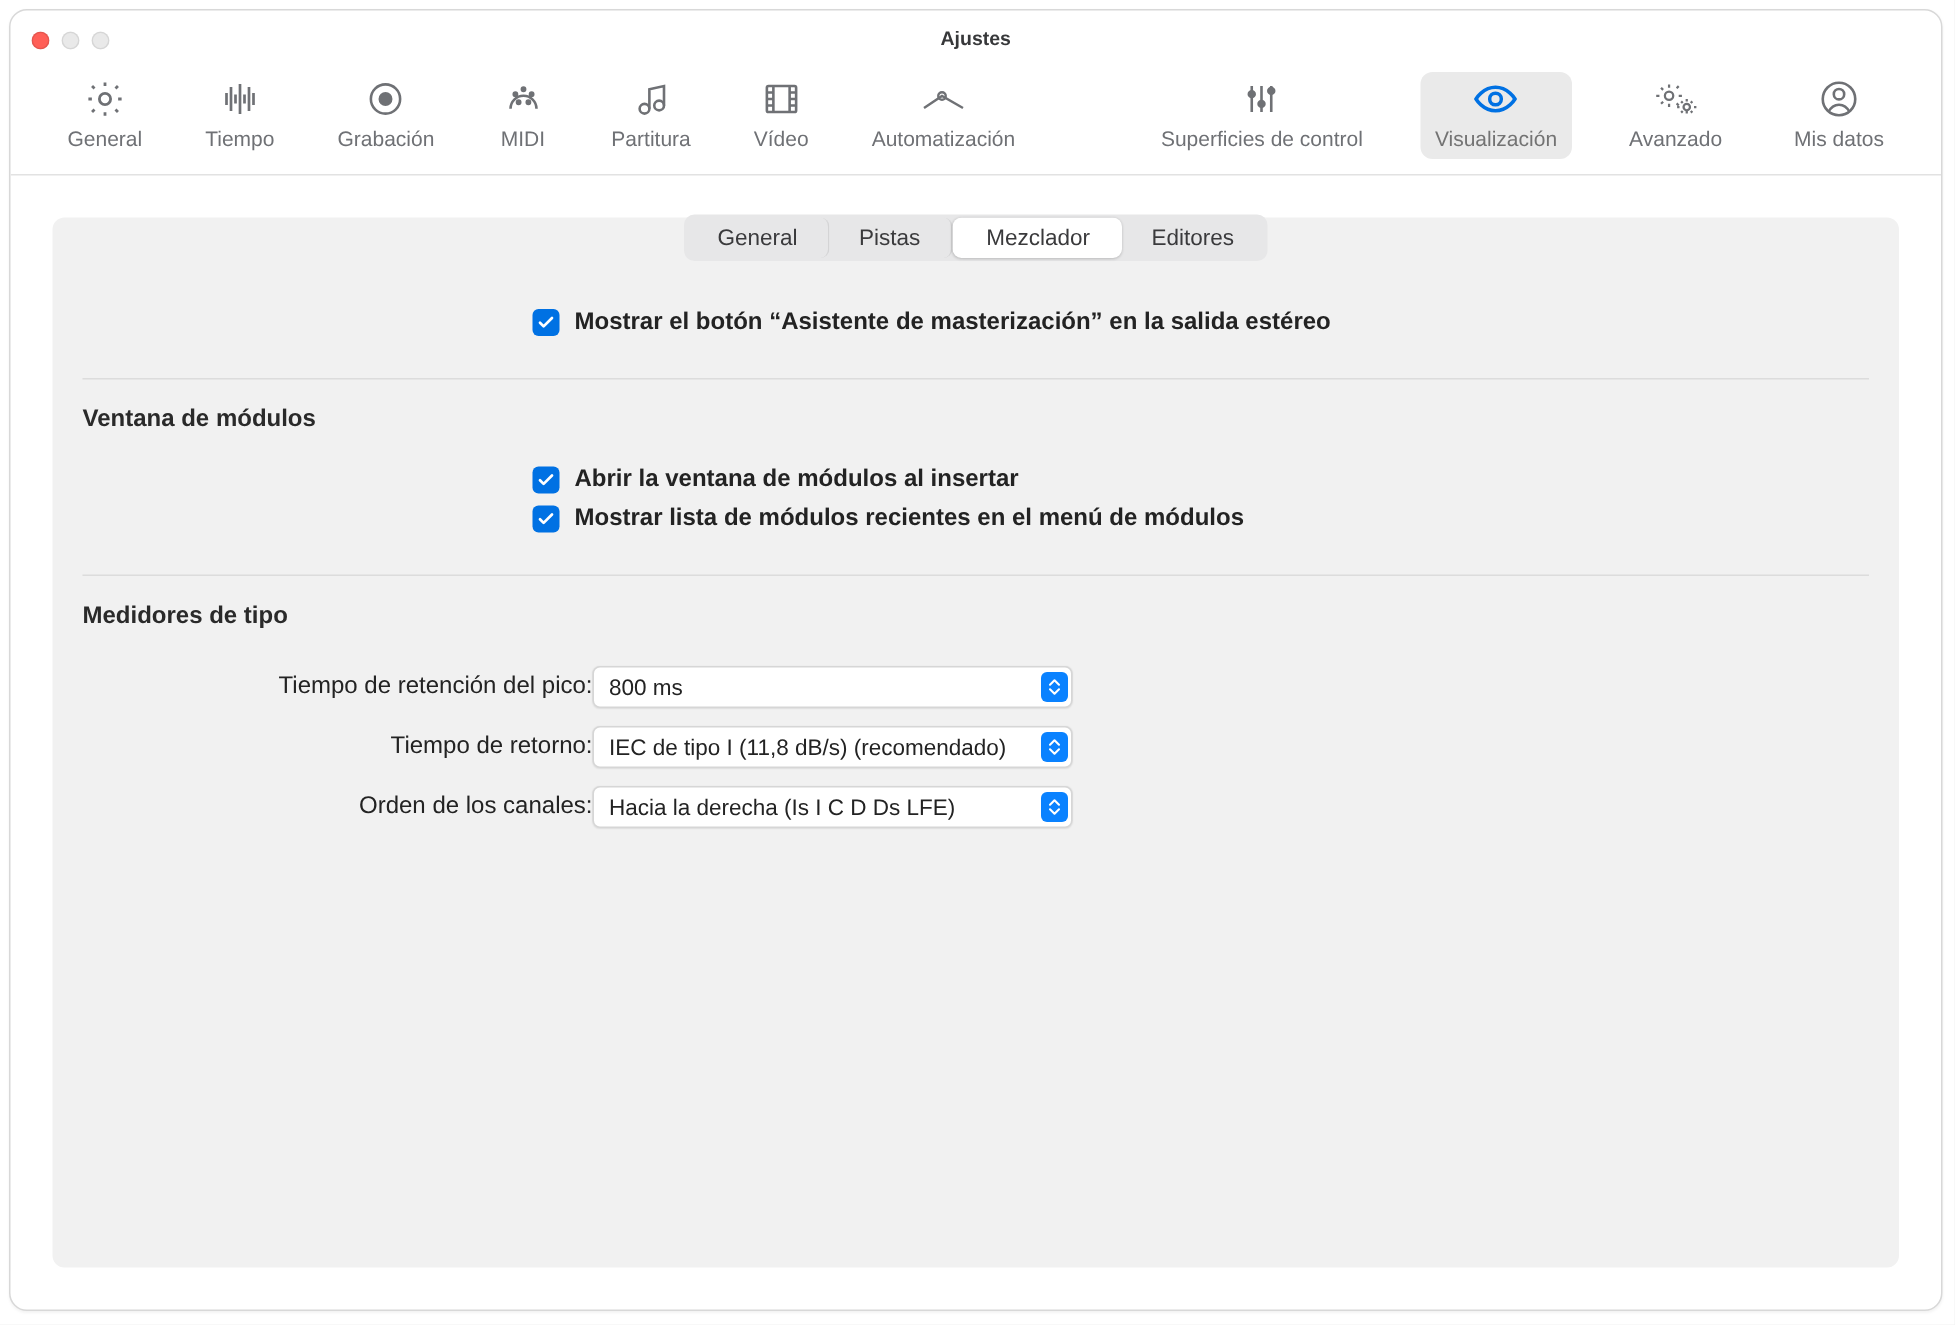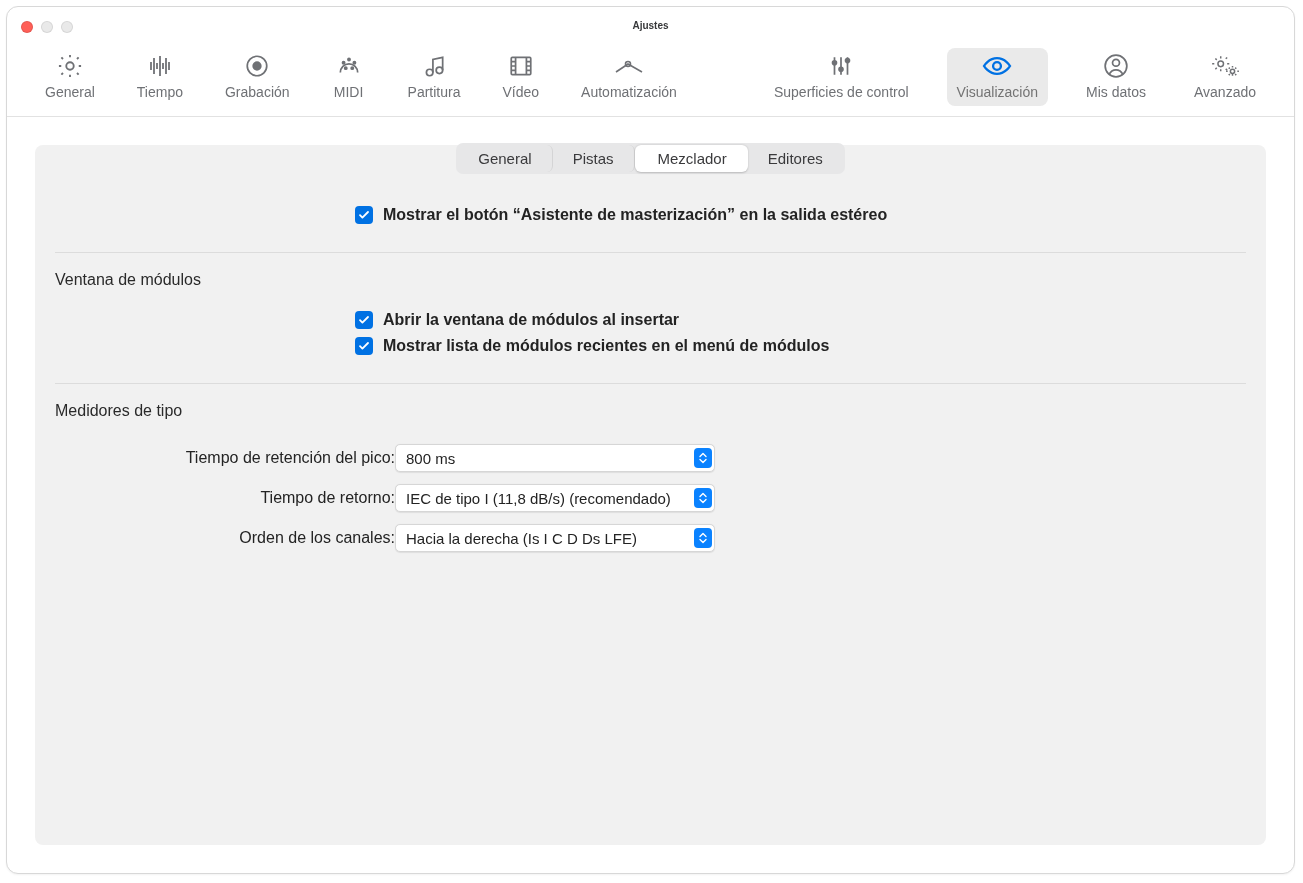--- a/index.html
+++ b/index.html
@@ -36,21 +36,21 @@
     top: 14px;
   }
   .traffic-lights .dot {
     width: 12px; height: 12px; border-radius: 50%;
   }
   .dot-close { background: #ff5f57; border: 0.5px solid rgba(0,0,0,0.1); }
   .dot-min { background: #e9e9e9; border: 0.5px solid rgba(0,0,0,0.08); }
   .dot-max { background: #e9e9e9; border: 0.5px solid rgba(0,0,0,0.08); }
   .window-title {
     margin: 0 auto;
-    font-size: 10px;
+    font-size: 13px;
     font-weight: 600;
     color: #37383a;
   }
   .toolbar {
     display: flex;
     align-items: flex-start;
     justify-content: space-between;
     padding: 4px 28px 10px 28px;
     border-bottom: 1px solid #e2e2e2;
   }
@@ -148,21 +148,21 @@
     flex-shrink: 0;
   }
   .chk svg { display: block; }
   .divider {
     height: 1px;
     background: #dcdcdc;
     margin: 6px 20px;
   }
   .section-title {
     font-size: 16px;
-    font-weight: 400;
+    font-weight: 700;
     color: #2a2a2a;
     padding: 12px 0 8px 20px;
   }
   .form-row {
     display: flex;
     align-items: center;
     gap: 0;
     padding: 6px 0;
   }
   .form-label {
@@ -309,39 +309,39 @@
           <svg width="32" height="26" viewBox="0 0 24 20" stroke-width="1.8">
               <path d="M2 10s3.5-6 10-6 10 6 10 6-3.5 6-10 6S2 10 2 10z"></path>
               <circle cx="12" cy="10" r="3"></circle>
             </svg>
         </span>
         <span class="tb-label">Visualización</span>
       </div>
 
       <div class="tb-item">
         <span class="icon">
-          <svg width="26" height="26" viewBox="0 0 24 24" stroke-width="1.6">
-              <circle cx="12" cy="12" r="10"></circle>
-              <circle cx="12" cy="9" r="3.2"></circle>
-              <path d="M5.5 20c1.5-3 4-4.5 6.5-4.5s5 1.5 6.5 4.5"></path>
-            </svg>
-        </span>
-        <span class="tb-label">Mis datos</span>
-      </div>
-
-      <div class="tb-item">
-        <span class="icon">
           <svg width="30" height="28" viewBox="0 0 28 24" stroke-width="1.4">
               <circle cx="10" cy="10" r="2.6"></circle>
               <path d="M10 3v2M10 15v2M4 10H2M18 10h-2M5 5l1.3 1.3M14.7 14.7L16 16M5 15l1.3-1.3M14.7 5.3L16 4"></path>
               <circle cx="21" cy="17" r="2"></circle>
               <path d="M21 12v1.5M21 19.5V21M16.5 17H15M27 17h-1.5M17.5 13.5l1 1M23.5 19.5l1 1M17.5 20.5l1-1M23.5 14.5l1-1"></path>
             </svg>
         </span>
         <span class="tb-label">Avanzado</span>
+      </div>
+
+      <div class="tb-item">
+        <span class="icon">
+          <svg width="26" height="26" viewBox="0 0 24 24" stroke-width="1.6">
+              <circle cx="12" cy="12" r="10"></circle>
+              <circle cx="12" cy="9" r="3.2"></circle>
+              <path d="M5.5 20c1.5-3 4-4.5 6.5-4.5s5 1.5 6.5 4.5"></path>
+            </svg>
+        </span>
+        <span class="tb-label">Mis datos</span>
       </div>
 
     </div>
   </div>
 
   <div class="content">
     <div class="panel">
 
       <div class="segmented-wrap">
         <div class="segmented">

